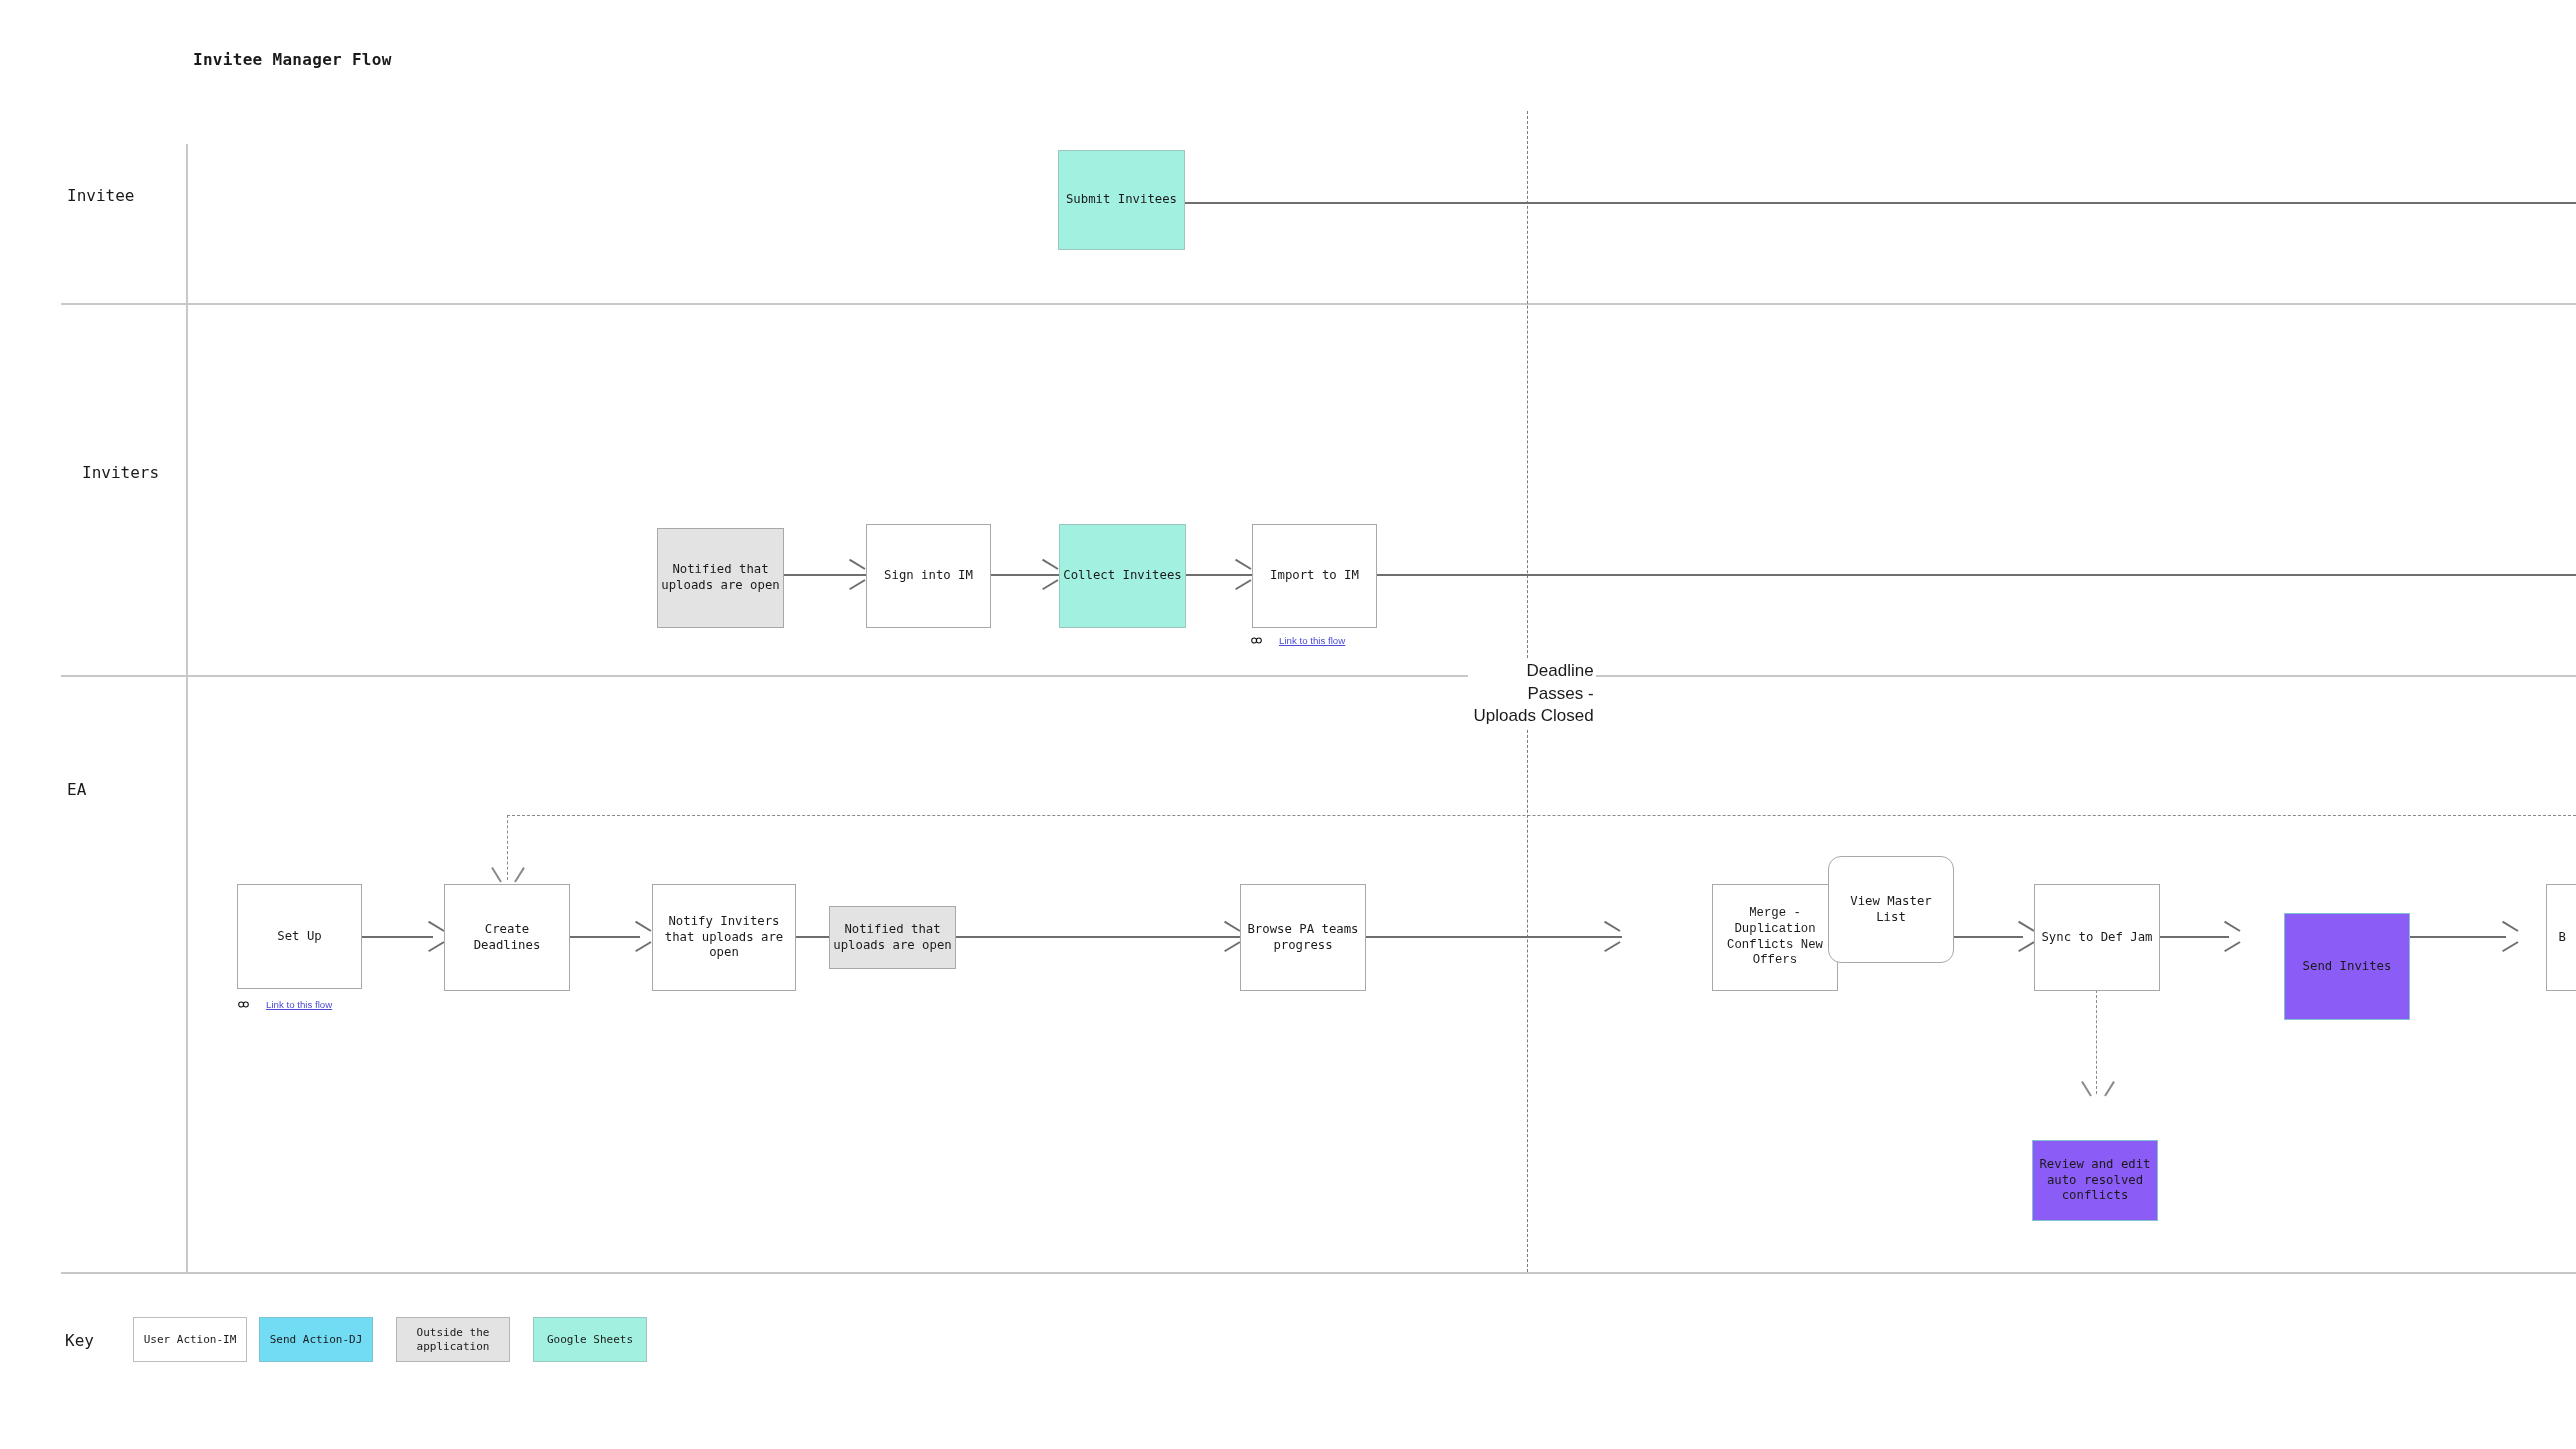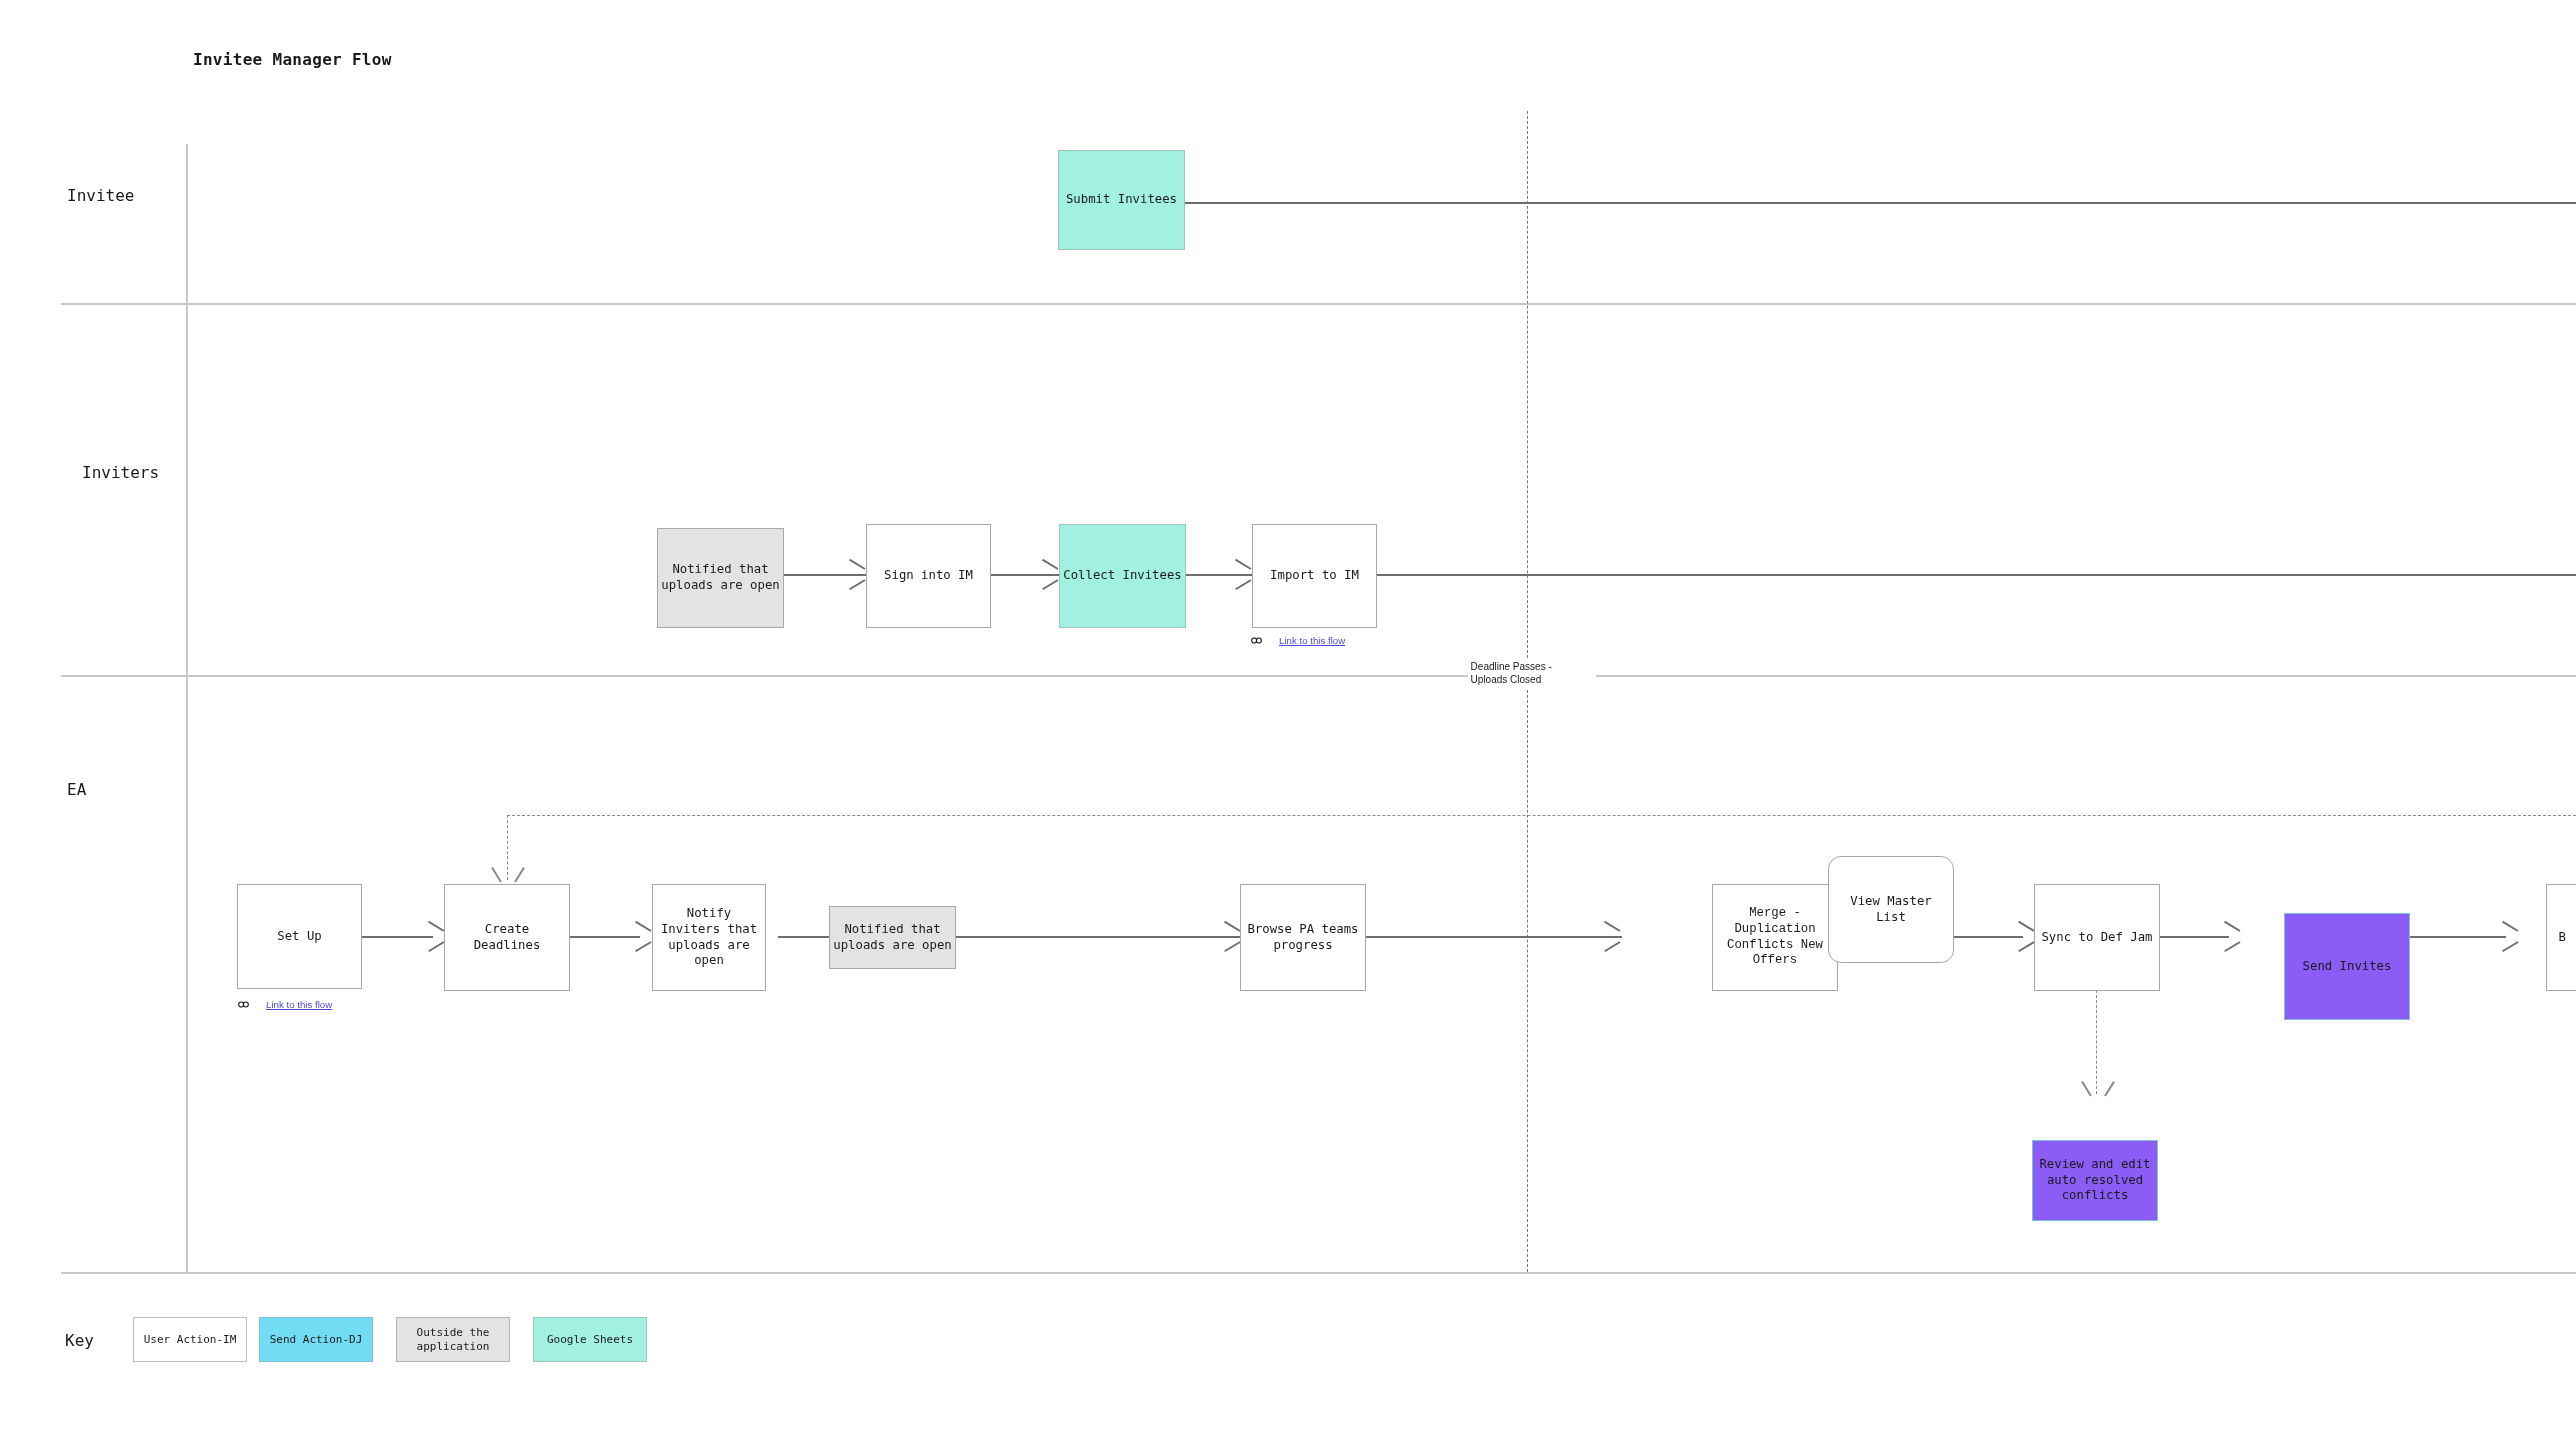--- a/index.html
+++ b/index.html
@@ -137,23 +137,23 @@
     width: 0;
     height: 1161px;
     border-left: 1.9px dashed #7a7a7a;
     z-index: 1;
   }
   #deadline-label {
     position: absolute;
     left: 1468px;
     top: 659px;
     width: 123px;
-    text-align: left;
+    text-align: right;
     font-family: "Liberation Sans", "DejaVu Sans", sans-serif;
-    font-size: 10px;
+    font-size: 17px;
     line-height: 1.32;
     color: #1a1a1a;
     background: #ffffff;
     padding: 1.3px 2.6px;
     z-index: 5;
   }
 
   
   .flow-link {
     position: absolute;
@@ -261,21 +261,21 @@
   <div class="arrow-down" style="left:498px; top:865px;"></div>
 
   <div class="node" style="left:237px; top:884px; width:125px; height:105px;">Set Up</div>
   <div class="hline" style="left:362px; top:936px; width:71px;"></div>
   <div class="arrow-head" style="left:426px; top:927px;"></div>
 
   <div class="node" style="left:444px; top:884px; width:126px; height:107px;">Create Deadlines</div>
   <div class="hline" style="left:569px; top:936px; width:71px;"></div>
   <div class="arrow-head" style="left:633px; top:927px;"></div>
 
-  <div class="node" style="left:652px; top:884px; width:114px; height:107px;">Notify Inviters that uploads are open</div>
+  <div class="node" style="left:652px; top:884px; width:144px; height:107px;">Notify Inviters that uploads are open</div>
   <div class="hline" style="left:778px; top:936px; width:71px;"></div>
   <div class="arrow-head" style="left:841px; top:927px;"></div>
 
   <div class="node gray" style="left:829px; top:906px; width:127px; height:63px;">Notified that uploads are open</div>
   <div class="hline" style="left:955px; top:936px; width:285px;"></div>
   <div class="arrow-head" style="left:1222px; top:927px;"></div>
 
   <div class="node" style="left:1240px; top:884px; width:126px; height:107px;">Browse PA teams progress</div>
   <div class="hline" style="left:1366px; top:936px; width:256px;"></div>
   <div class="arrow-head" style="left:1602px; top:927px;"></div>

